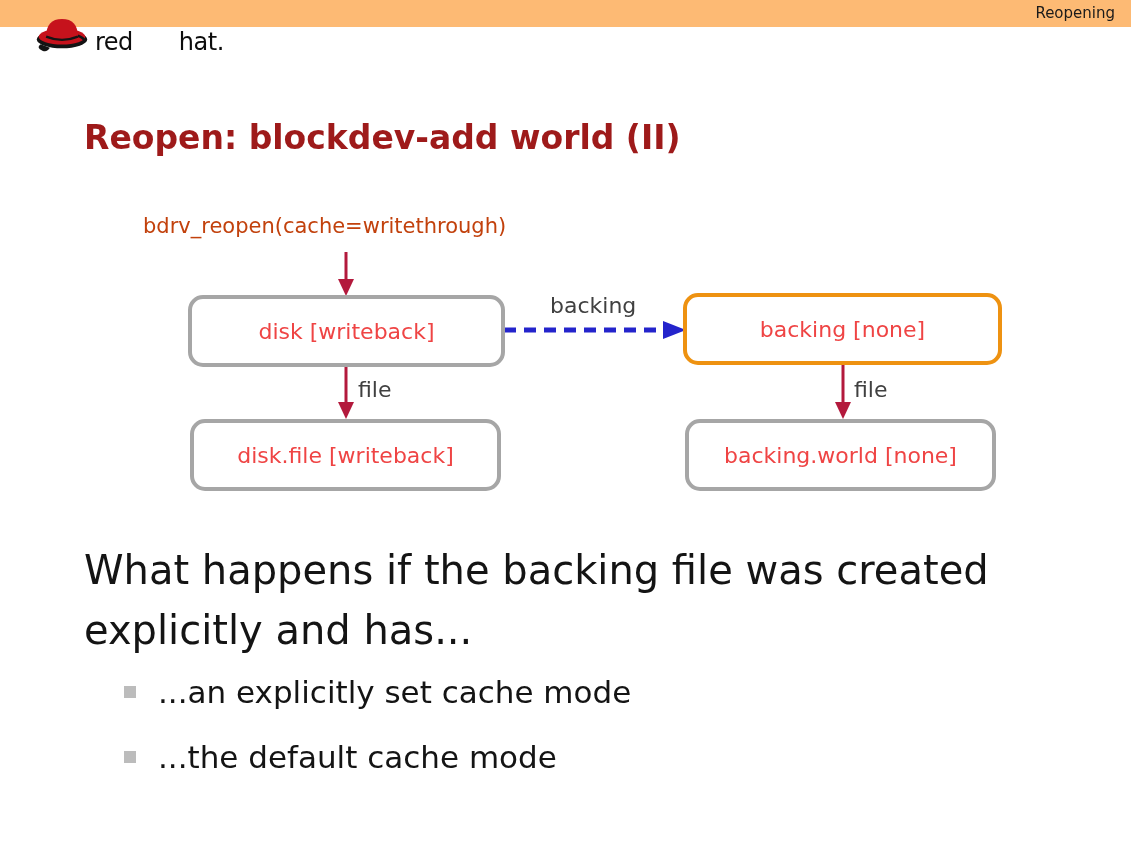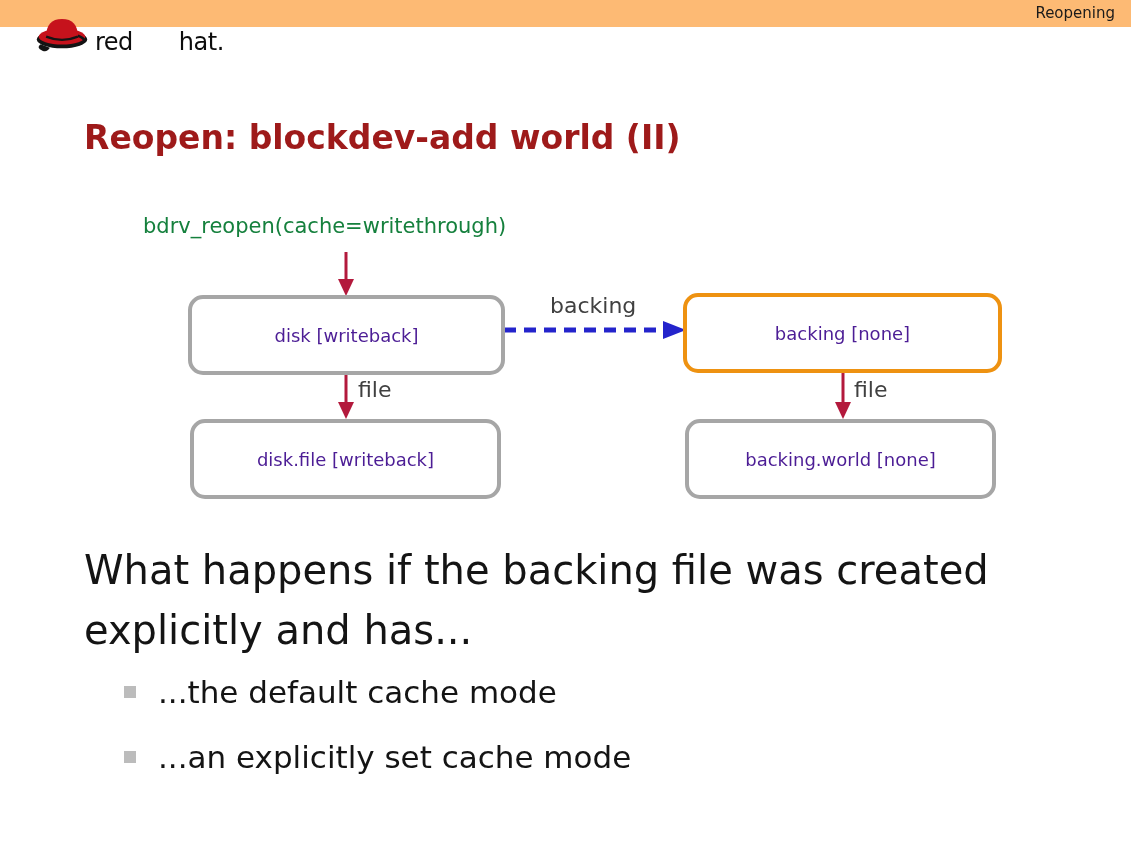--- a/index.html
+++ b/index.html
@@ -54,41 +54,41 @@
     color: #9e1a1a;
     letter-spacing: 0;
     margin-top: 28px;
   }
 
   
   .call-text {
     position: absolute;
     left: 143px; top: 214px;
     font-size: 21px;
-    color: #15803d;
+    color: #c2410c;
   }
   .arrow-layer {
     position: absolute;
     left: 0; top: 0;
     width: 1131px; height: 848px;
     z-index: 1;
     pointer-events: none;
   }
   .node {
     position: absolute;
     box-sizing: border-box;
-    height: 80px;
+    height: 72px;
     background: #ffffff;
     border: 4px solid #a6a6a6;
     border-radius: 15px;
     display: flex;
     align-items: center;
     justify-content: center;
-    font-size: 18px;
-    color: #4c1d95;
+    font-size: 22px;
+    color: #ef4444;
     z-index: 2;
   }
   .node.highlight { border-color: #ee9211; text-align: center; }
   .node-disk        { left: 188px; top: 295px; width: 317px; }
   .node-backing     { left: 683px; top: 293px; width: 319px; }
   .node-disk-file   { left: 190px; top: 419px; width: 311px; }
   .node-backing-file{ left: 685px; top: 419px; width: 311px; }
 
   .edge-label {
     position: absolute;
@@ -199,21 +199,21 @@
   <div class="edge-label label-file-right">file</div>
 
   <div class="question">
     <div>What happens if the backing file was created</div>
     <div>explicitly and has...</div>
   </div>
 
   <div class="bullets">
     <div class="bullet-item">
       <span class="bullet-marker"></span>
-      <span class="bullet-text">...the default cache mode</span>
+      <span class="bullet-text">...an explicitly set cache mode</span>
     </div>
     <div class="bullet-item">
       <span class="bullet-marker"></span>
-      <span class="bullet-text">...an explicitly set cache mode</span>
+      <span class="bullet-text">...the default cache mode</span>
     </div>
   </div>
 
 </div>
 
 </body></html>

